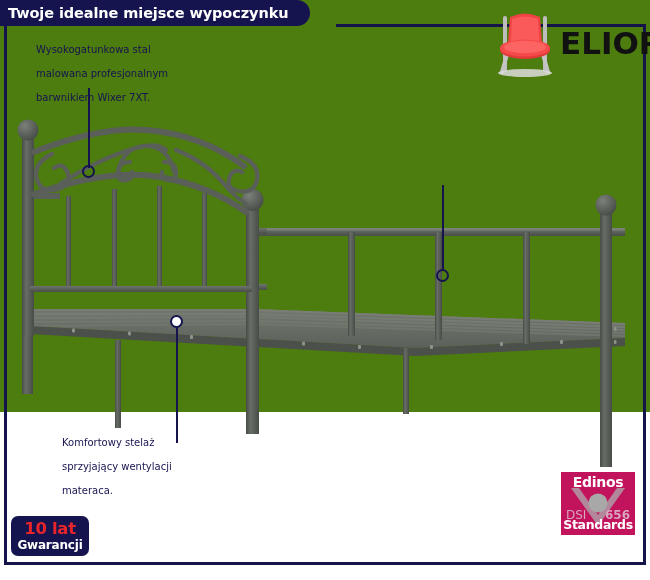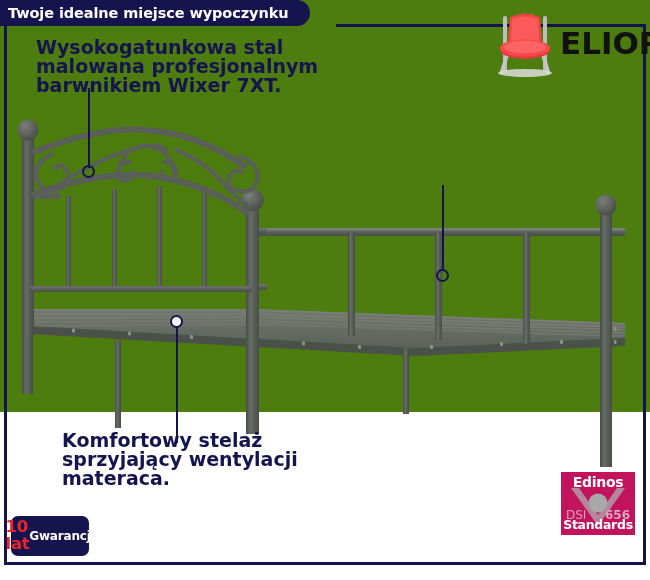--- a/index.html
+++ b/index.html
@@ -59,23 +59,23 @@
   .logo-word{
     font-size:31px;font-weight:bold;color:#111111;
     letter-spacing:0px;margin-left:2px;
     font-family:"DejaVu Sans","Liberation Sans",sans-serif;
   }
 
   
   .callout{
     position:absolute;
     color:#16144f;
-    font-size:19px;
-    font-weight:bold;
-    line-height:19px;
+    font-size:10px;
+    font-weight:normal;
+    line-height:24px;
     white-space:pre-line;
   }
   .callout-1{left:36px;top:38px;}
   .callout-2{left:352px;top:105px;}
   .callout-3{left:62px;top:431px;}
 
   
   .leader{
     position:absolute;
     width:2px;
@@ -90,21 +90,21 @@
     background:transparent;
   }
   .marker.filled{background:#ffffff;}
 
   
   .badge-warranty{
     position:absolute;left:11px;top:516px;
     width:78px;height:40px;
     background:#16144f;
     border-radius:7px;
-    display:flex;flex-direction:row;
+    display:flex;flex-direction:column;
     align-items:center;justify-content:center;
     line-height:1;
   }
   .badge-warranty .w-top{
     color:#e8252b;font-size:16.5px;font-weight:bold;letter-spacing:-0.3px;
     margin-bottom:1px;
   }
   .badge-warranty .w-bot{
     color:#ffffff;font-size:12px;font-weight:bold;letter-spacing:-0.2px;
   }

